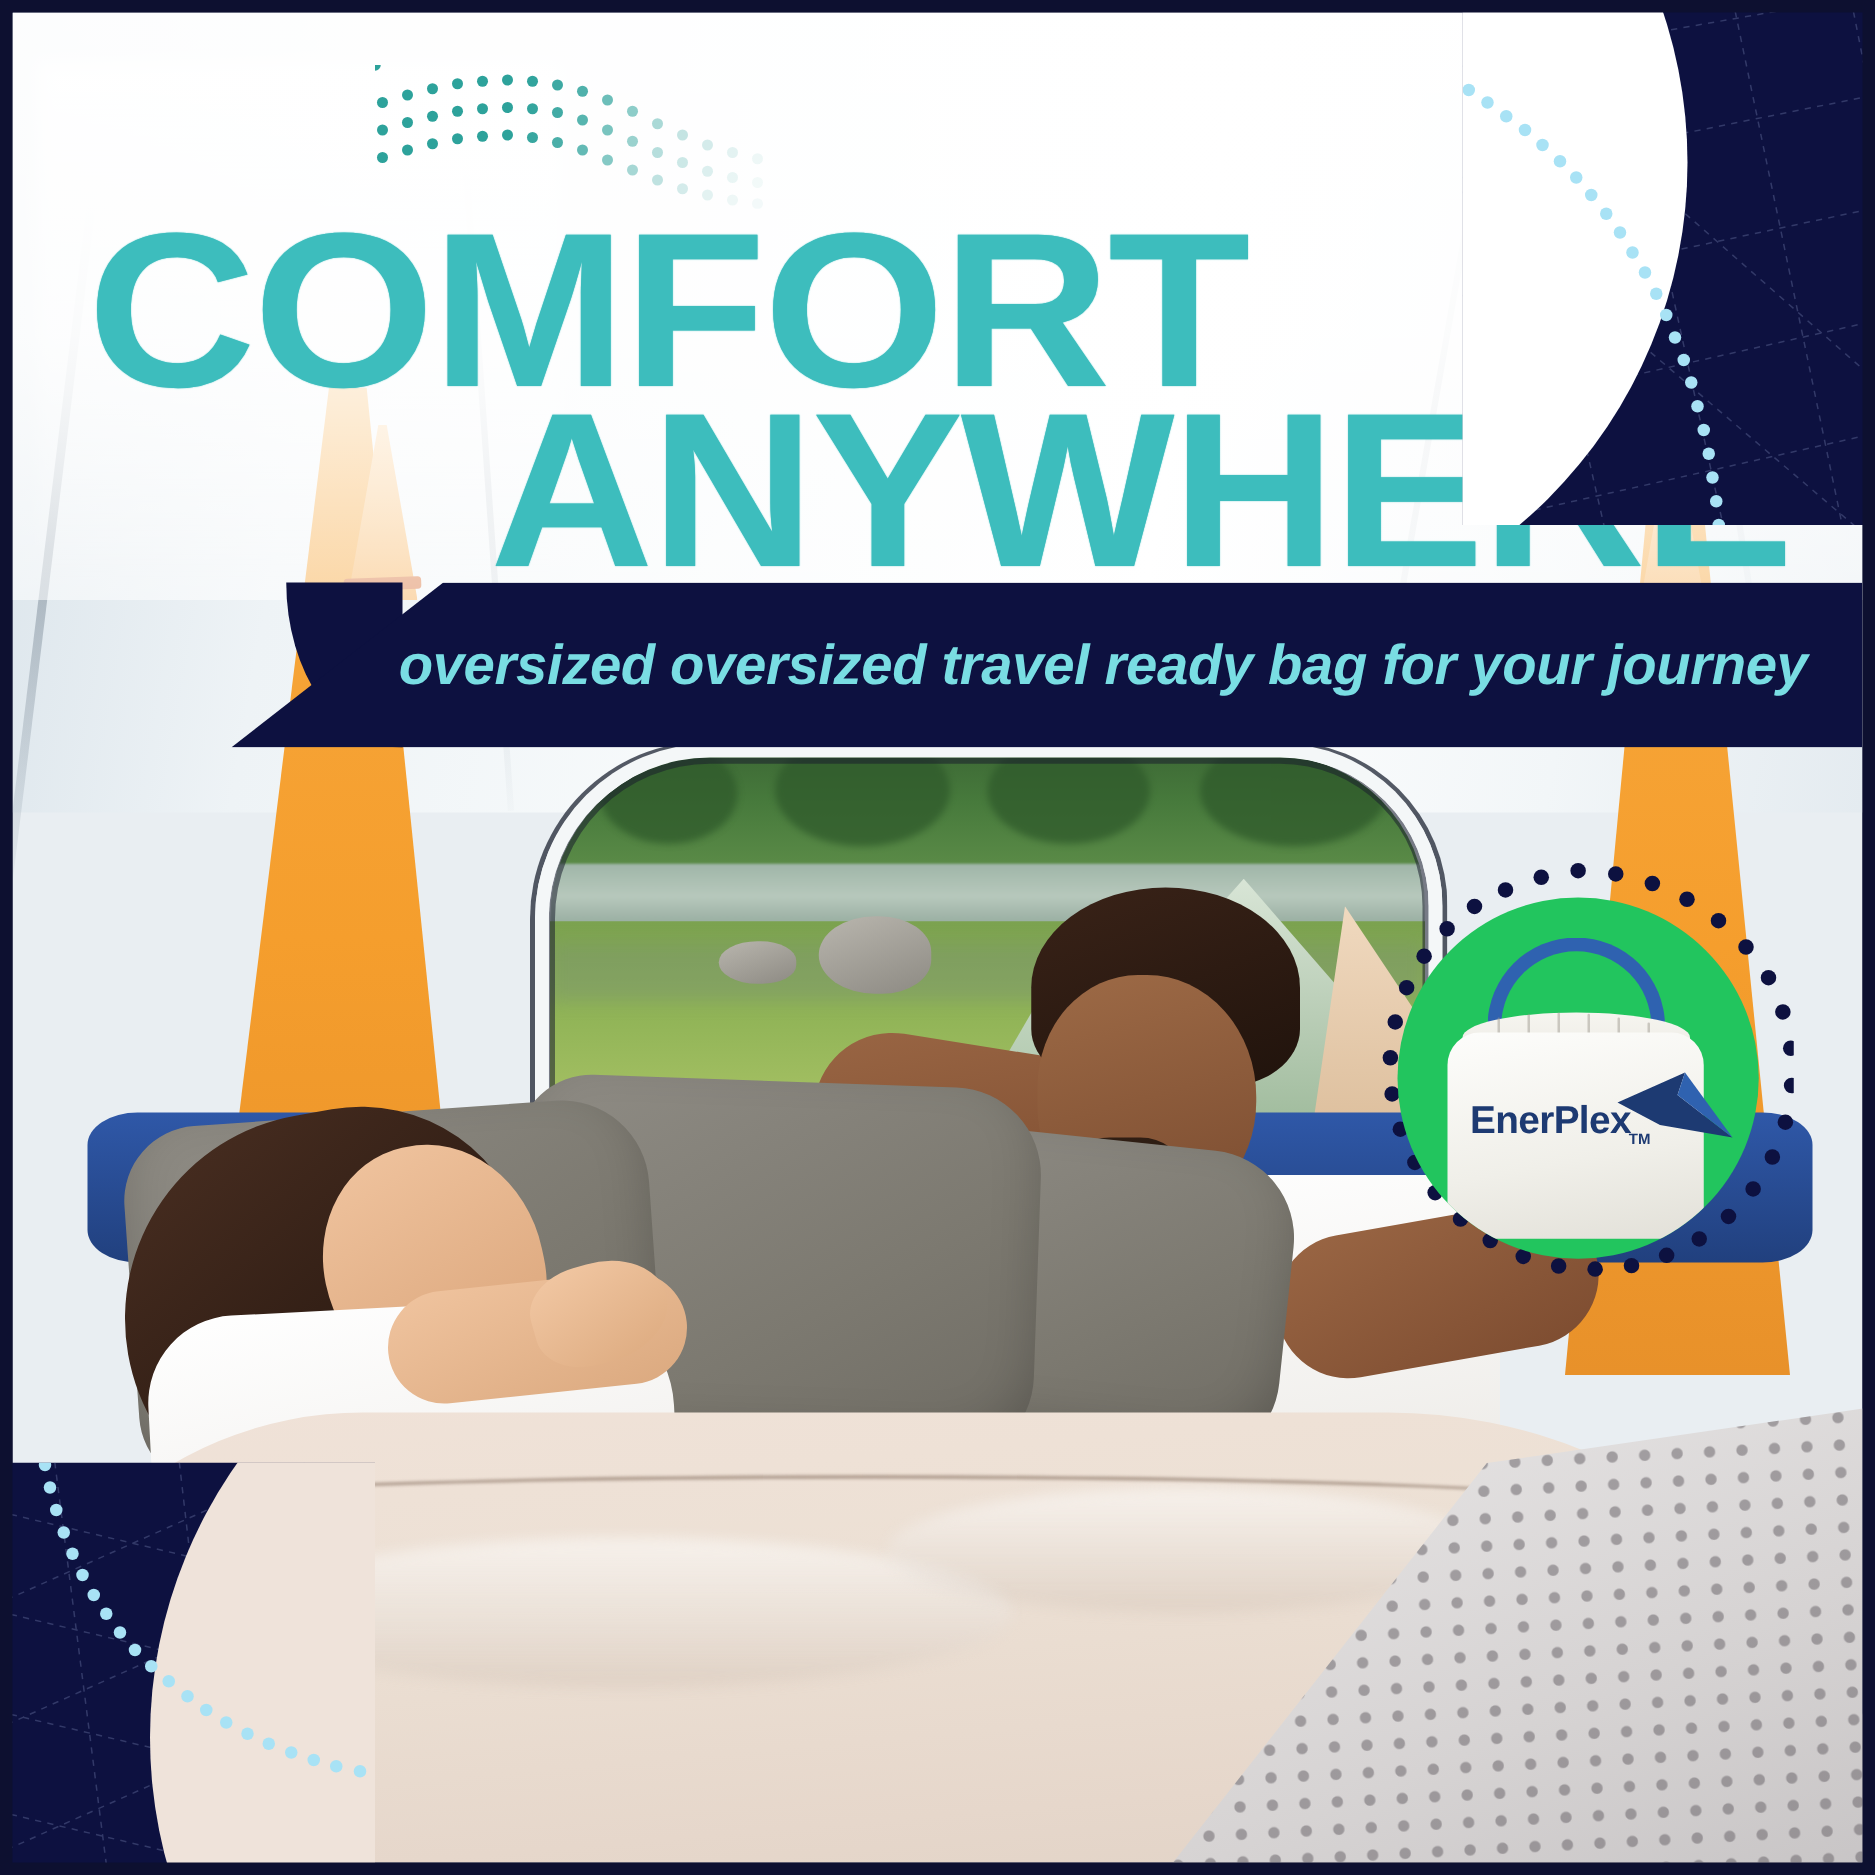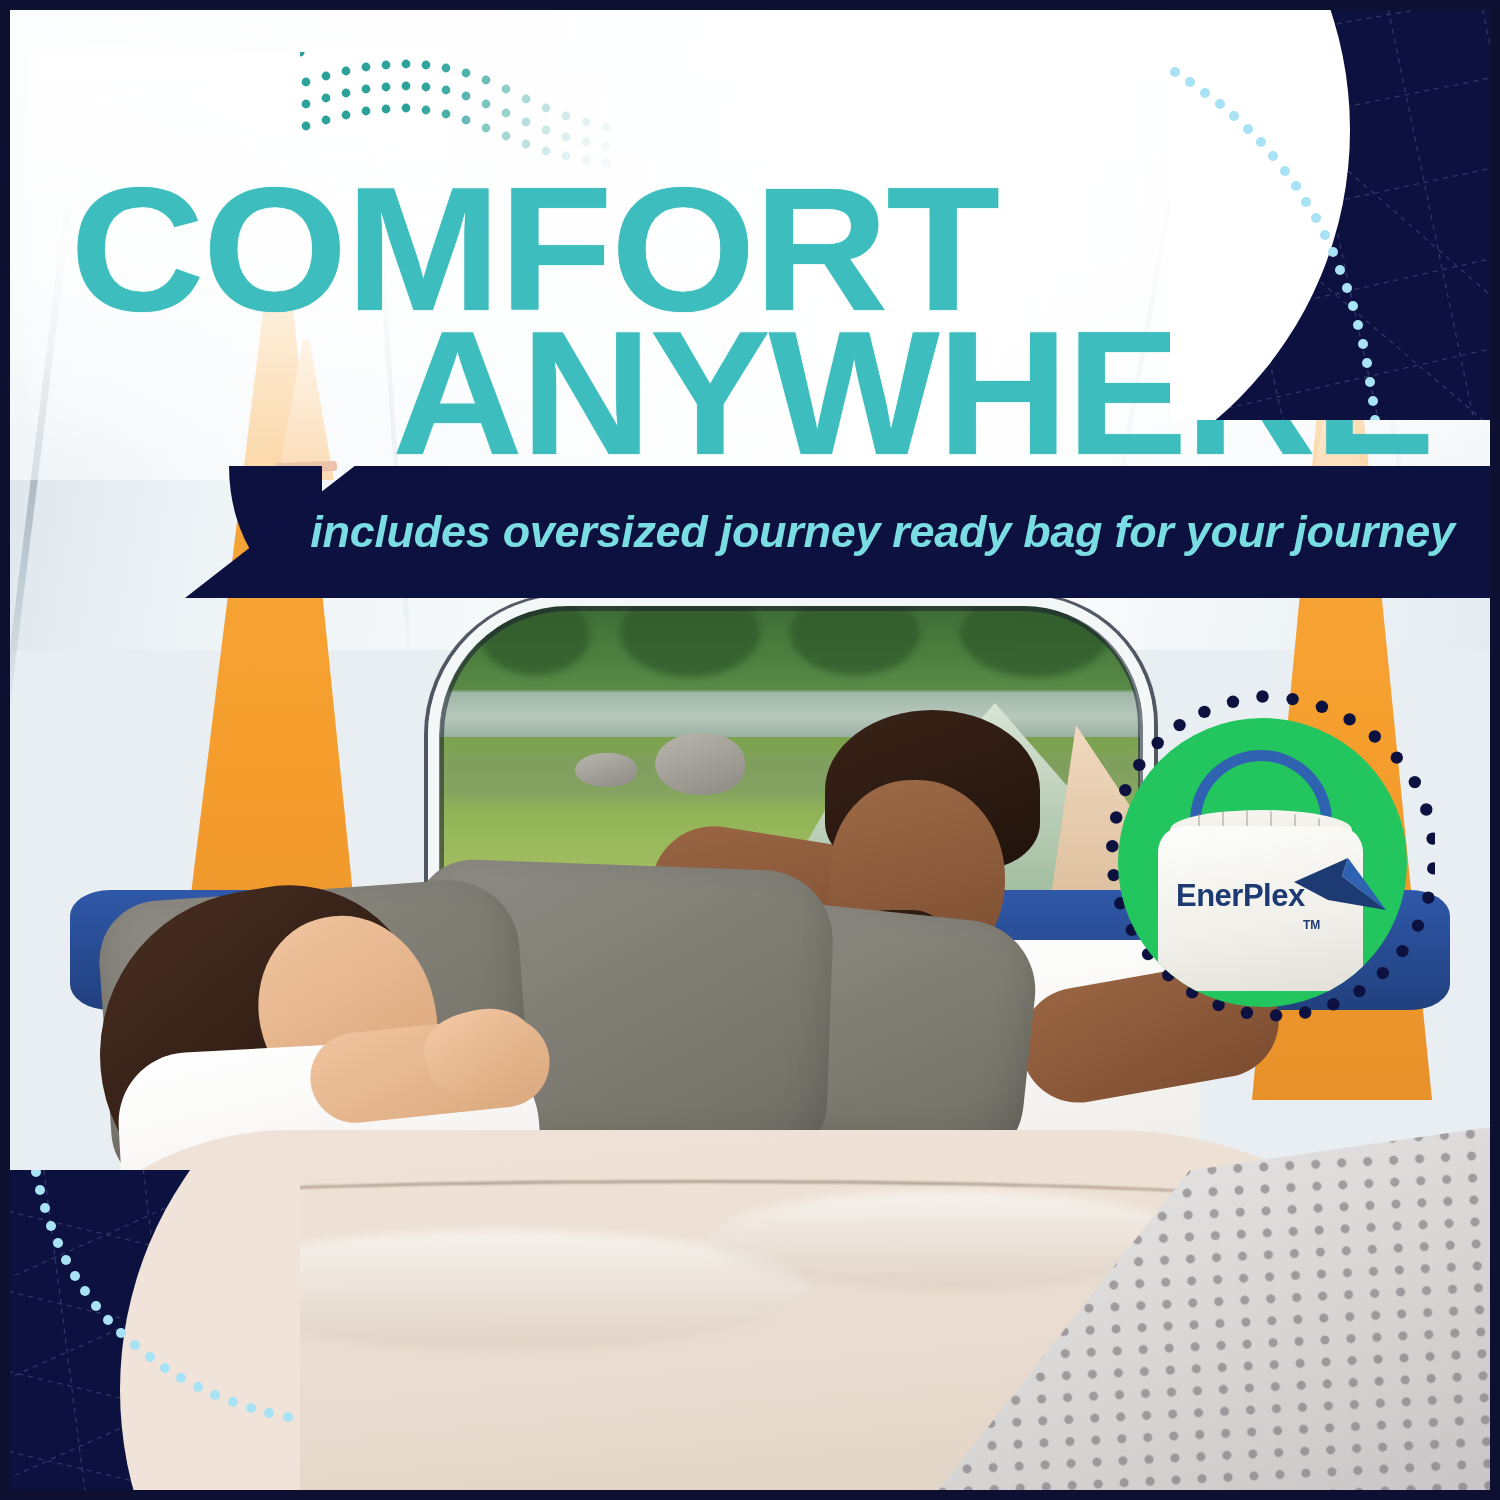--- a/index.html
+++ b/index.html
@@ -250,21 +250,21 @@
     position:absolute;left:72px;top:32px;width:142px;height:92px;
     border:11px solid #2f62b0;border-bottom:none;
     border-radius:80px 80px 0 0;
     background:transparent;
   }
   .handle-tab{position:absolute;width:16px;height:22px;background:#2f62b0;border-radius:3px;}
   .logo-text{
     position:absolute;left:58px;top:160px;
     font-size:31px;font-weight:700;color:#1d3a72;letter-spacing:-.5px;
   }
-  .logo-tm{position:absolute;left:185px;top:200px;font-size:12px;font-weight:700;color:#1d3a72;}
+  .logo-tm{position:absolute;left:185px;top:186px;font-size:12px;font-weight:700;color:#1d3a72;}
   .logo-swoosh{position:absolute;left:172px;top:138px;width:100px;height:62px;}
 
   
   .corner{position:absolute;overflow:hidden;}
   .corner-tr{right:0;top:0;width:330px;height:420px;}
   .corner-bl{left:0;bottom:0;width:300px;height:330px;}
   .corner-fill{position:absolute;inset:0;background:#0d1140;}
   .corner-pattern{position:absolute;inset:0;opacity:.55;}
   .corner-mask-tr{
     position:absolute;width:760px;height:760px;border-radius:50%;
@@ -405,21 +405,21 @@
       <circle cx="286" cy="108" r="4.4" opacity=".08"></circle>
       <circle cx="306" cy="111" r="4.4" opacity=".05"></circle>
     </g>
   </svg>
 
   <div class="hl-line1">COMFORT</div>
   <div class="hl-line2">ANYWHERE</div>
 
   <div class="banner-curve"></div>
   <div class="banner"></div>
-  <div class="banner-text">includes oversized journey ready bag for your journey</div>
+  <div class="banner-text">oversized oversized travel ready bag for your journey</div>
 
   <div class="badge">
     <svg class="badge-ring" viewBox="0 0 345 345">
       <g fill="#0d1140">
         <circle cx="172.5" cy="6.5" r="6.2"></circle>
           <circle cx="202.6" cy="9.1" r="6.2"></circle>
         <circle cx="231.9" cy="16.8" r="6.2"></circle>
           <circle cx="259.6" cy="29.4" r="6.2"></circle>
         <circle cx="284.8" cy="46.5" r="6.2"></circle>
           <circle cx="306.8" cy="67.6" r="6.2"></circle>

